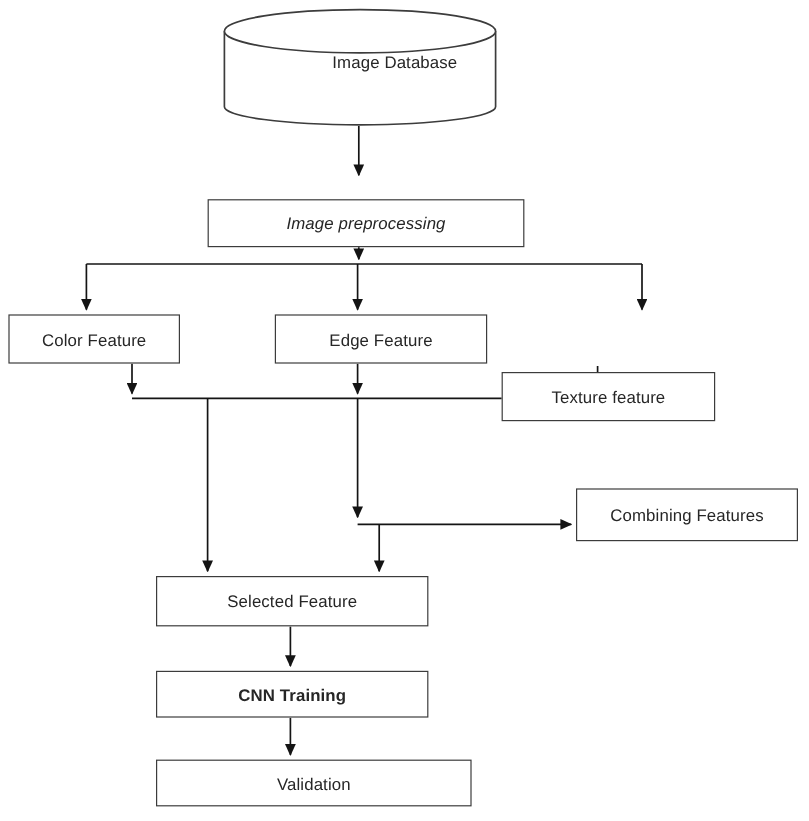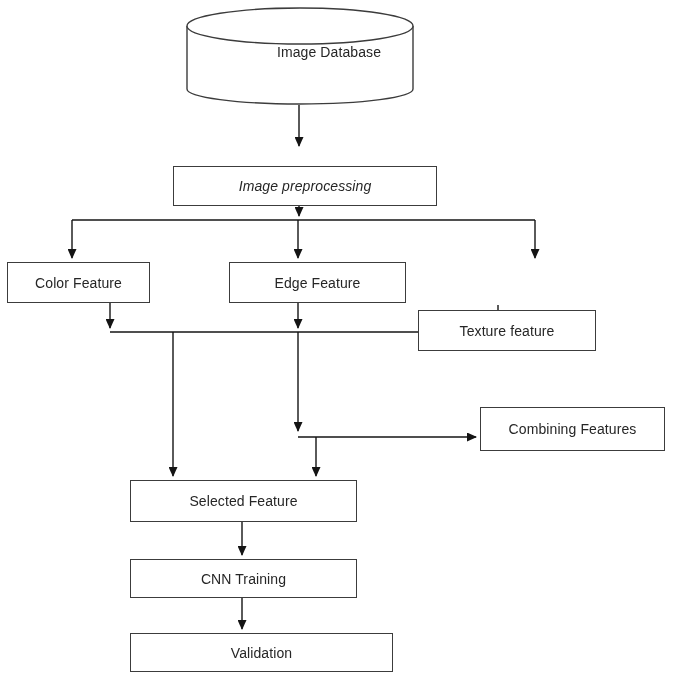--- a/index.html
+++ b/index.html
@@ -38,21 +38,21 @@
     background: #ffffff;
   }
   
   .n-db        { left: 199px; top: 30px;  width: 260px; height: 44px; }
   .n-preproc   { left: 173px; top: 166px; width: 264px; height: 40px; font-style: italic; }
   .n-color     { left: 7px;   top: 262px; width: 143px; height: 41px; }
   .n-edge      { left: 229px; top: 262px; width: 177px; height: 41px; }
   .n-texture   { left: 418px; top: 262px; width: 178px; height: 41px; margin-top: 48px; }
   .n-combining { left: 480px; top: 407px; width: 185px; height: 44px; }
   .n-selected  { left: 130px; top: 480px; width: 227px; height: 42px; }
-  .n-cnn       { left: 130px; top: 559px; width: 227px; height: 39px; }
+  .n-cnn       { left: 130px; top: 559px; width: 227px; height: 39px; font-weight: bold; }
   .n-valid     { left: 130px; top: 633px; width: 263px; height: 39px; }
 </style>
 </head>
 <body>
 
 <div class="canvas">
 
   <svg class="wires" viewBox="0 0 674 684" xmlns="http://www.w3.org/2000/svg">
     <defs>
       <marker id="arr" viewBox="0 0 10 9" refX="9" refY="4.5" markerWidth="10" markerHeight="9" markerUnits="userSpaceOnUse" orient="auto">

